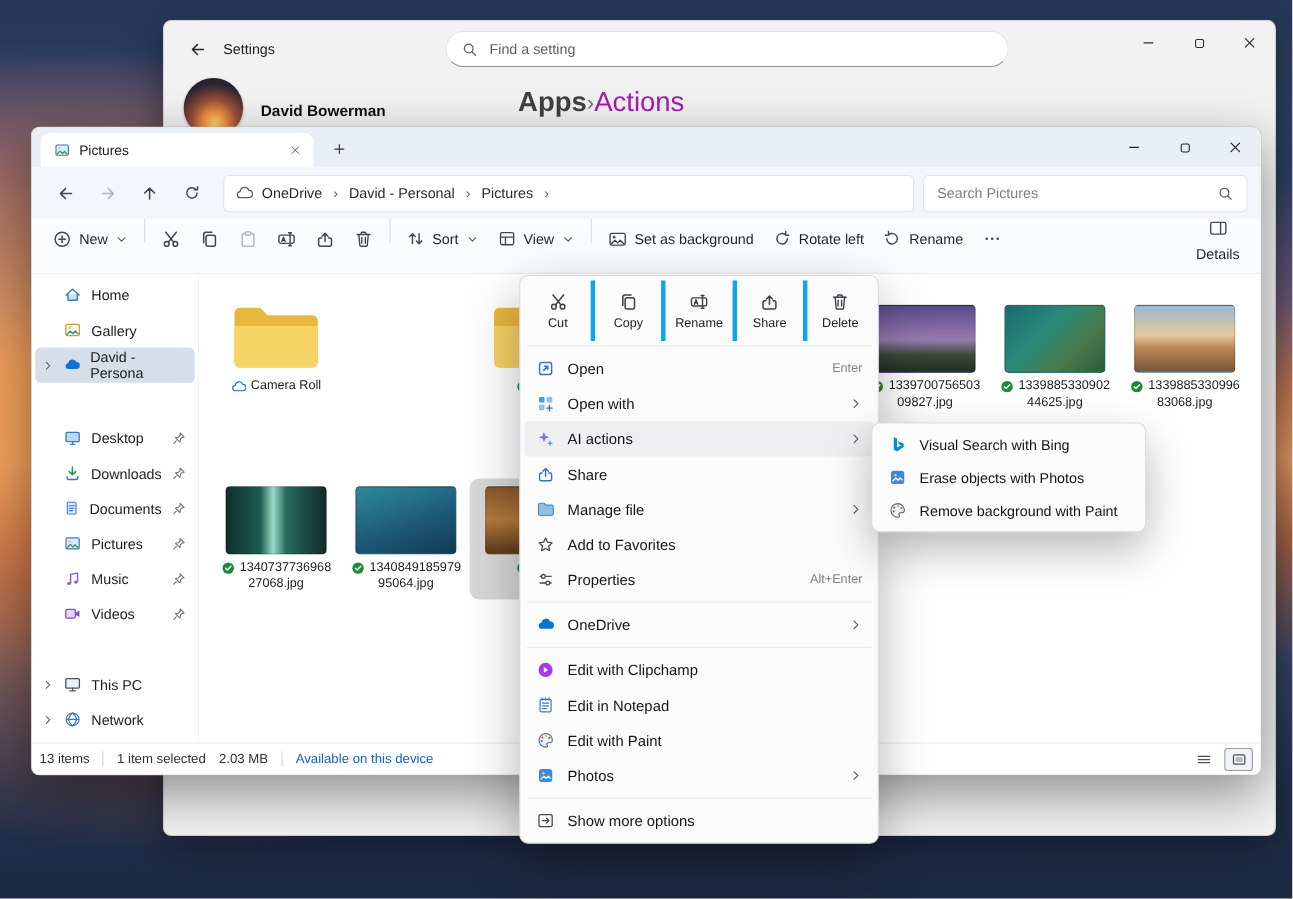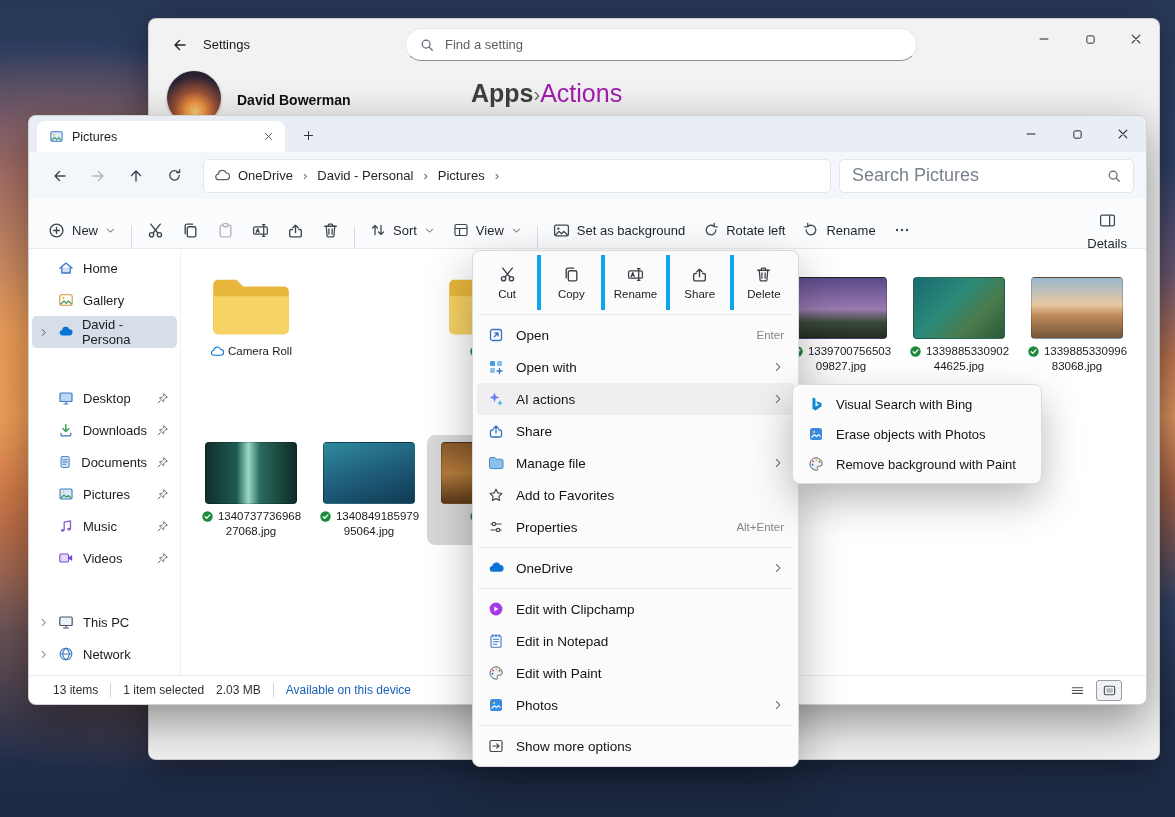--- a/index.html
+++ b/index.html
@@ -45,24 +45,24 @@
   .ex-tab-close { margin-left:auto; width:22px; height:22px; border-radius:4px; display:flex; align-items:center; justify-content:center; color:#444; }
   .ex-newtab { position:absolute; left:266px; top:7px; width:26px; height:24px; display:flex; align-items:center; justify-content:center; color:#333; border-radius:4px; }
   .ex-tabs .wc-btn { height:36px; color:#1f1f1f; }
 
   .ex-nav { position:absolute; top:36px; left:0; right:0; height:47px; background:#f3f6fa; display:flex; align-items:center; padding:0 12px; }
   .nav-btn { width:38px; height:34px; display:flex; align-items:center; justify-content:center; color:#3e454f; border-radius:5px; }
   .nav-btn.dis { color:#b0b6bf; }
   .crumb-bar { margin-left:10px; width:628px; height:34px; background:#fff; border:1px solid #e2e5ea; border-radius:5px; display:flex; align-items:center; gap:5px; padding:0 10px; font-size:13px; color:#23282e; }
   .crumb-it { padding:2px 3px; border-radius:3px; }
   .crumb-sep { color:#5a6470; font-size:13px; padding:0 2px; }
-  .ex-search { margin-left:8px; flex:1; height:34px; background:#fff; border:1px solid #e2e5ea; border-radius:5px; display:flex; align-items:center; padding:0 12px; color:#79818b; font-size:18px; }
+  .ex-search { margin-left:8px; flex:1; height:34px; background:#fff; border:1px solid #e2e5ea; border-radius:5px; display:flex; align-items:center; padding:0 12px; color:#79818b; font-size:13px; }
   .ex-search .mag { margin-left:auto; color:#5e656e; }
 
-  .ex-bar { position:absolute; top:83px; left:0; right:0; height:50px; background:#fbfcfe; border-bottom:1px solid #e8eaee; display:flex; align-items:flex-end; padding:0 10px; }
+  .ex-bar { position:absolute; top:83px; left:0; right:0; height:50px; background:#fbfcfe; border-bottom:1px solid #e8eaee; display:flex; align-items:flex-start; padding:0 10px; }
   .tb-btn { height:36px; display:flex; align-items:center; gap:7px; padding:0 9px; border-radius:5px; font-size:13px; color:#1f2328; }
   .tb-ico { color:#41474f; display:flex; }
   .tb-ico.dim { opacity:.38; }
   .tb-chev { color:#555; display:flex; }
   .tb-div { width:1px; height:22px; background:#d9dce1; margin:0 6px; }
   .tb-details { margin-left:auto;flex-direction:column; }
 
   .ex-side { position:absolute; left:0; top:133px; bottom:29px; width:152px; background:#fff; border-right:1px solid #f0f1f3; padding-top:3px; }
   .sd-item { height:32px; display:flex; align-items:center; gap:9px; margin:0 3px; padding:0 8px 0 26px; border-radius:5px; font-size:13px; color:#1c1c1c; position:relative; }
   .sd-item.sel { background:#d6dee9; }
@@ -79,21 +79,21 @@
   .tile .lbl { margin-top:5px; font-size:11.5px; line-height:15px; color:#1b1b1b; text-align:center; display:flex; flex-direction:column; align-items:center; }
   .lbl .l1 { display:flex; align-items:center; gap:4px; }
   .tile.selected { background:#d8d8d8; box-shadow:0 0 0 6px #d8d8d8; border-radius:3px; }
   .th-waterfall { background:linear-gradient(90deg,#11302c 0%,#1d5a50 34%,#9adbc8 47%,#2a6a5c 60%,#0e2c28 100%); }
   .th-ocean { background:linear-gradient(160deg,#2f8a9a 0%,#1d5a78 55%,#123a52 100%); }
   .th-canyon { background:linear-gradient(180deg,#8a5a2a 0%,#b57c3c 50%,#5a3a1a 100%); }
   .th-cactus { background:linear-gradient(180deg,#5a4a8a 0%,#9a7ab0 52%,#3a4a3a 74%,#222e22 100%); }
   .th-aerial { background:linear-gradient(135deg,#1a6a72 0%,#2a8a7a 40%,#4a7a4a 70%,#2a5a3a 100%); }
   .th-bridge { background:linear-gradient(180deg,#9ab8d0 0%,#e8c8a0 45%,#c08a5a 62%,#74563a 100%); }
 
-  .ex-status { position:absolute; left:0; right:0; bottom:0; height:29px; background:#fff; border-top:1px solid #ececee; display:flex; align-items:center; gap:12px; padding:0 24px; font-size:12px; color:#2f2f2f; }
+  .ex-status { position:absolute; left:0; right:0; bottom:0; height:29px; background:#fff; border-top:1px solid #ececee; display:flex; align-items:center; gap:12px; padding:0 7px; font-size:12px; color:#2f2f2f; }
   .stat-div { width:1px; height:14px; background:#d2d2d4; }
   .stat-blue { color:#1760b8; }
   .stat-icons { margin-left:auto; display:flex; align-items:center; gap:6px; }
   .sb-view { width:26px; height:21px; display:flex; align-items:center; justify-content:center; color:#4b4f55; border-radius:3px; }
   .sb-view.sel { border:1px solid #969ca5; background:#f0f2f5; }
 
   
   #ctx { position:absolute; left:472px; top:250px; width:327px; background:#fbfbfc; border:1px solid #dbdbdf; border-radius:8px; box-shadow:0 18px 48px rgba(0,0,0,.30); padding:4px; z-index:40; }
   .qrow { display:flex; height:55px; }
   .qbtn { flex:1; display:flex; flex-direction:column; align-items:center; justify-content:center; gap:5px; font-size:11.5px; color:#1e1e1e; }

